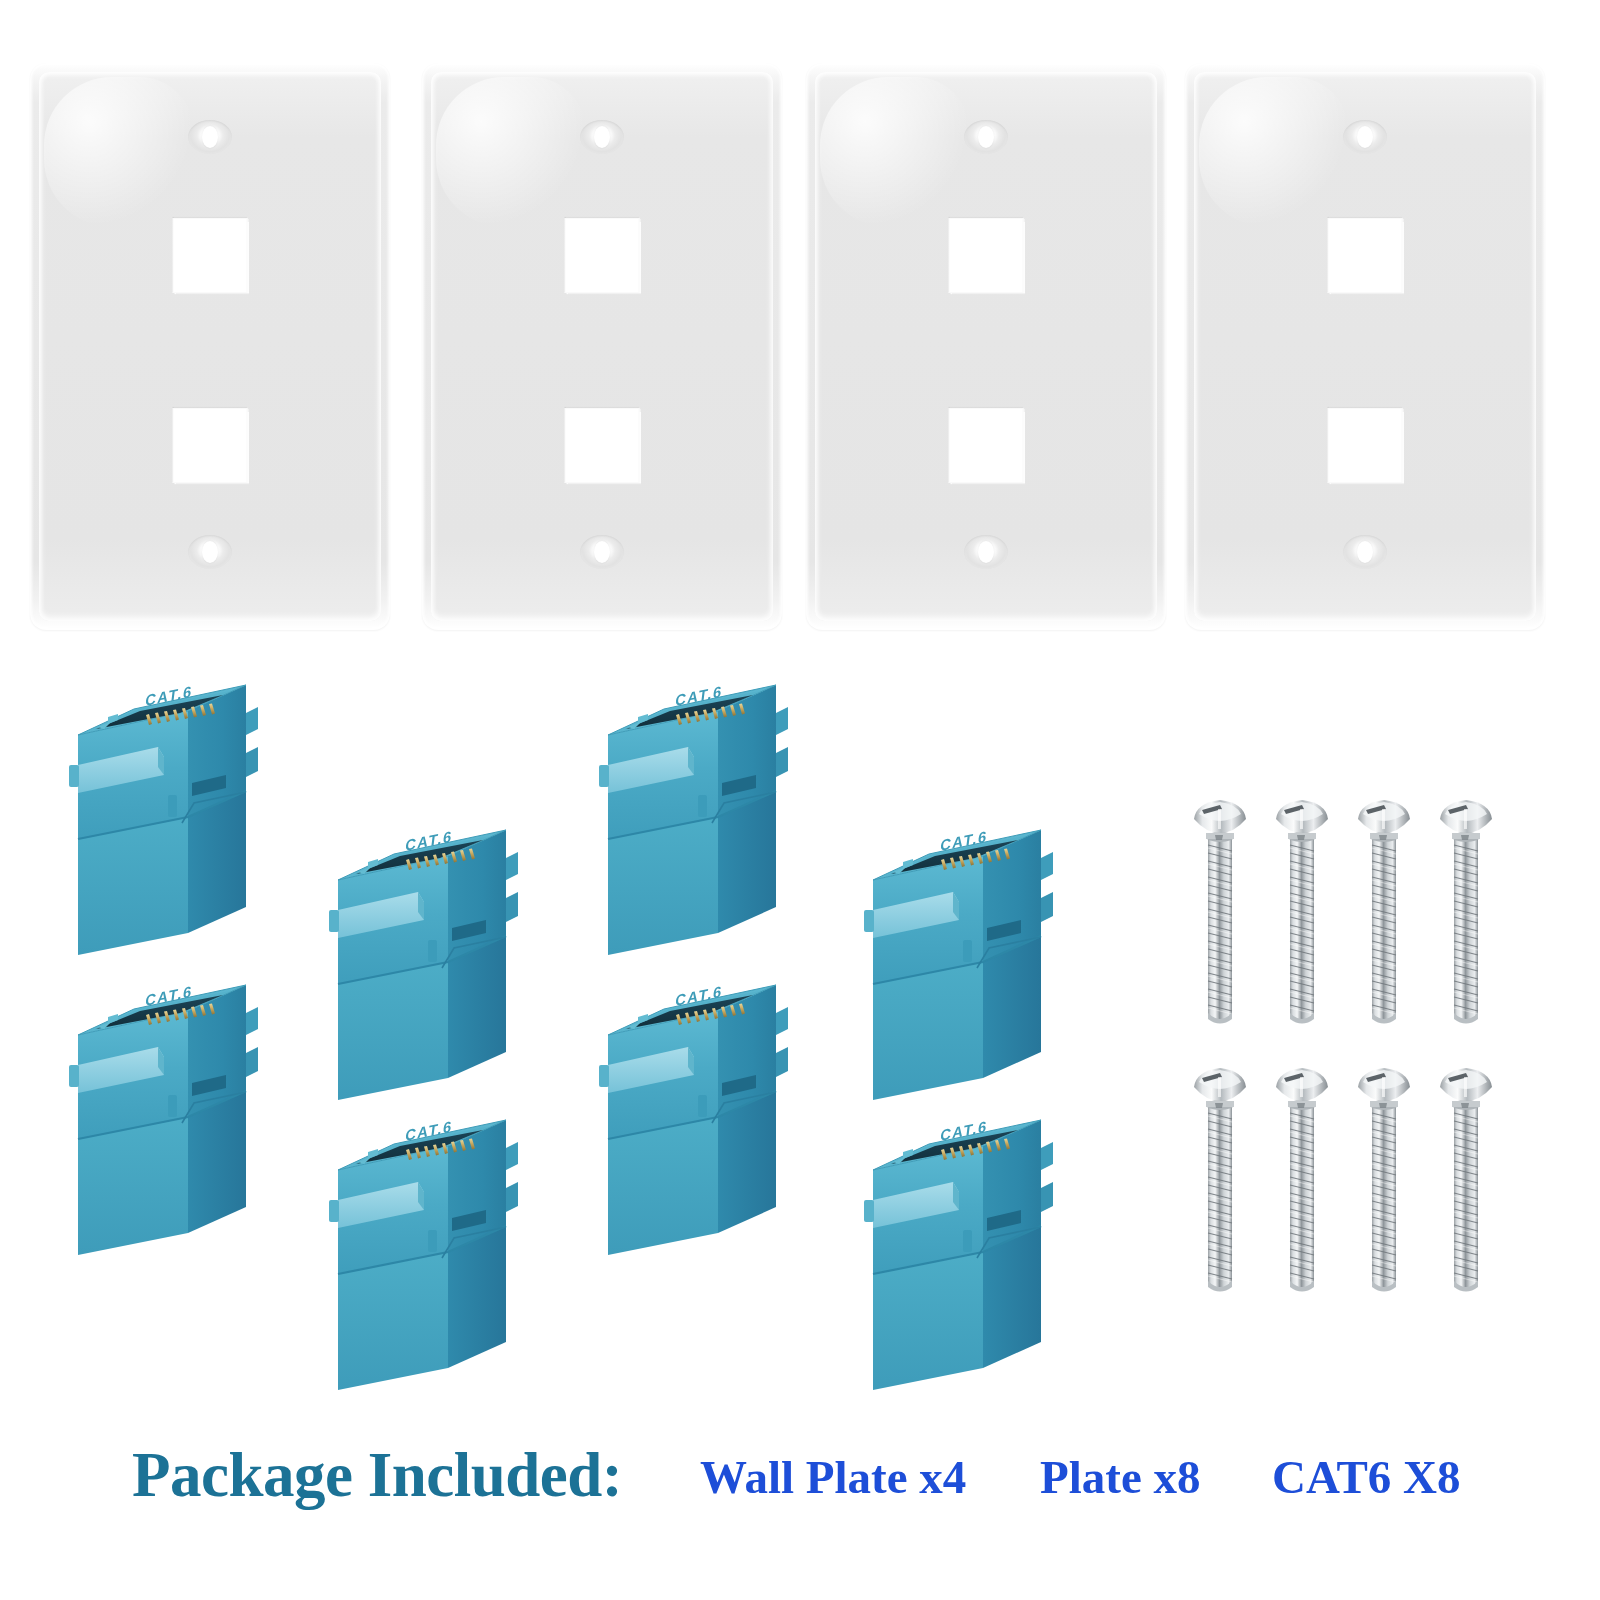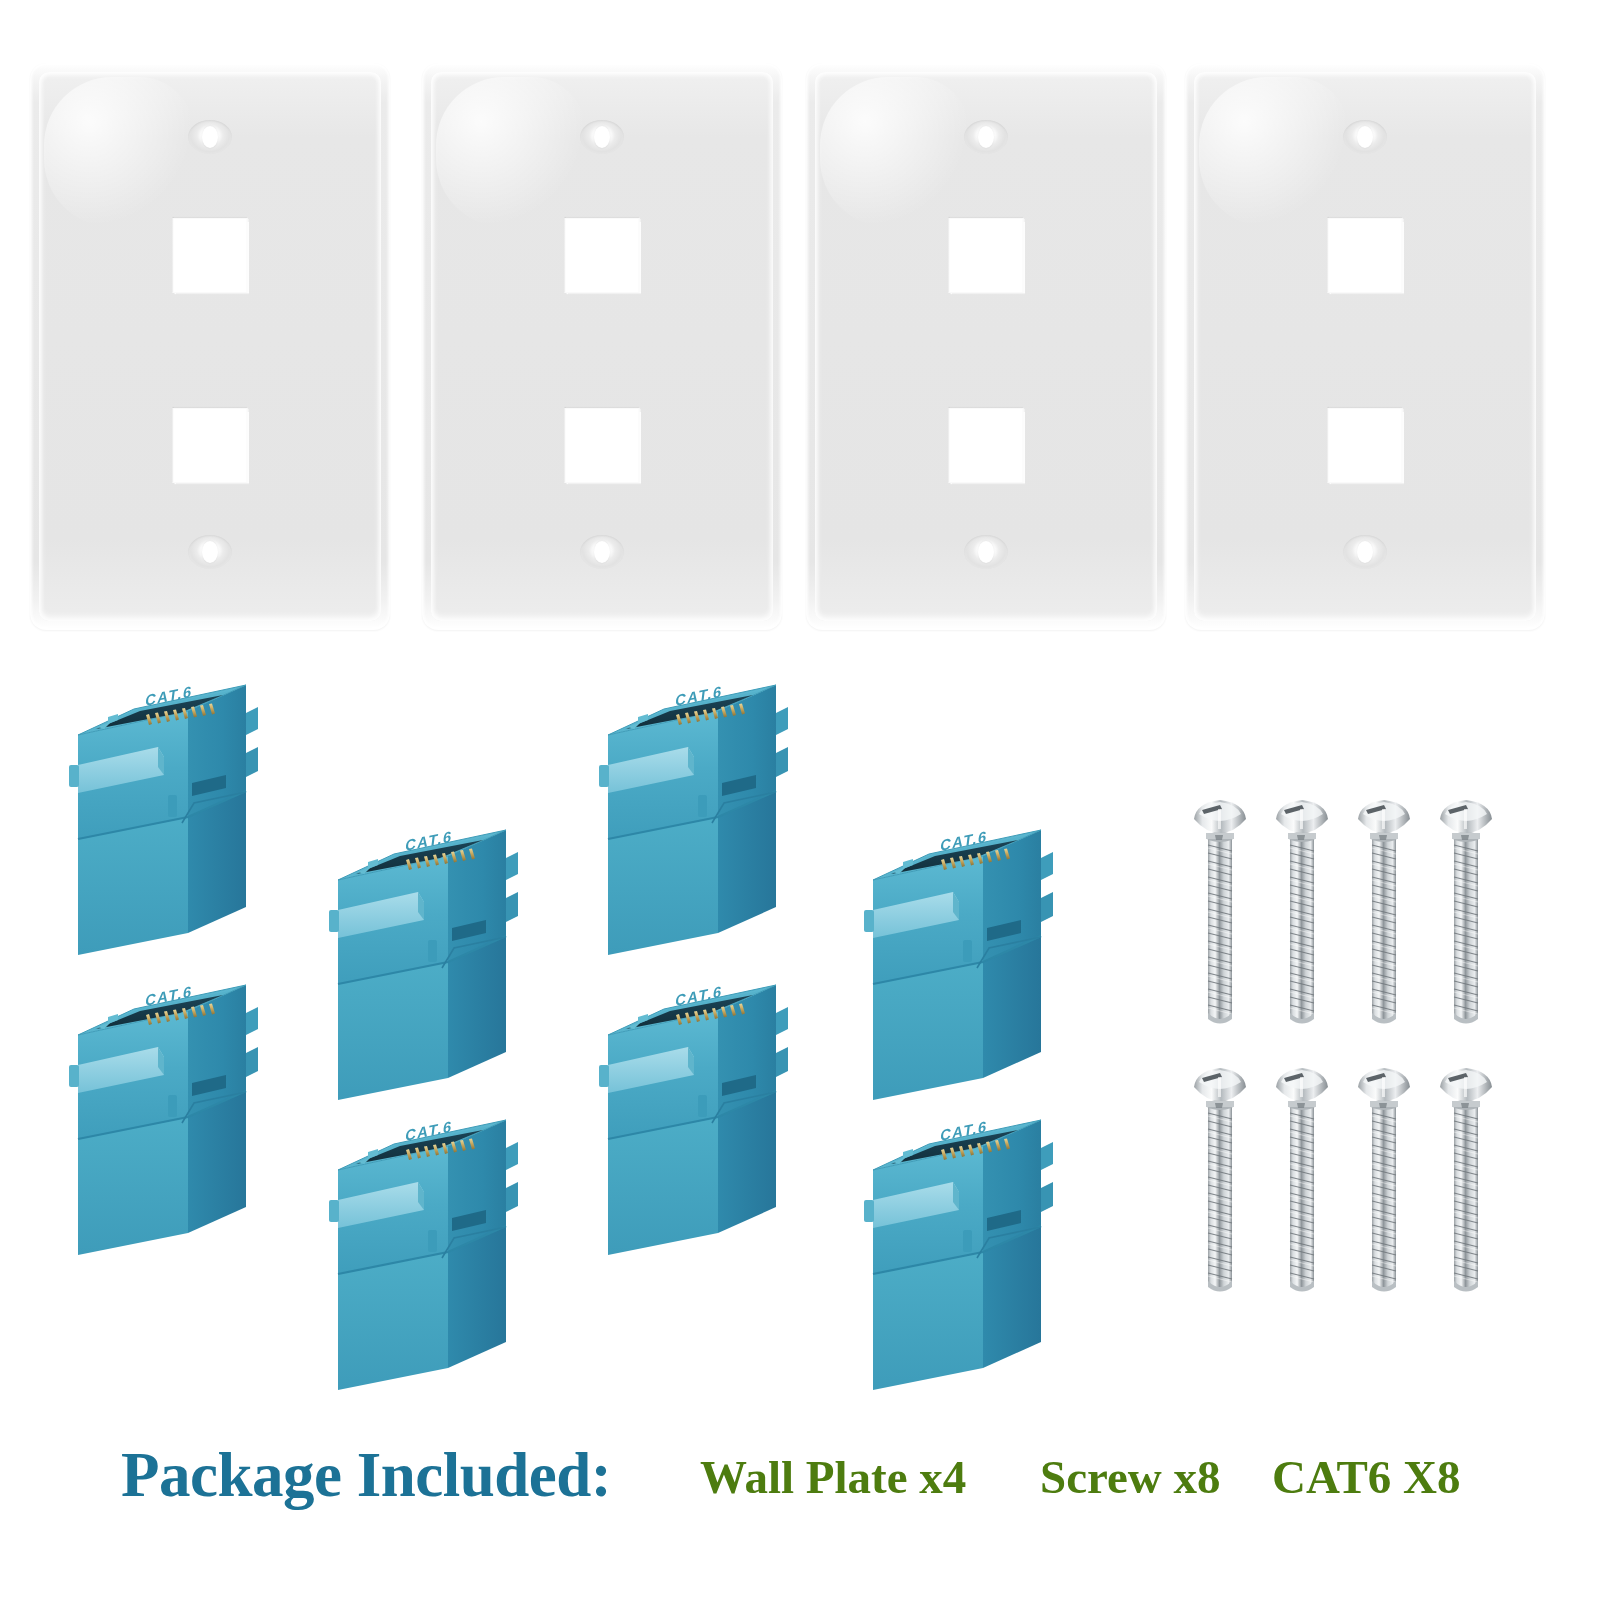--- a/index.html
+++ b/index.html
@@ -75,32 +75,32 @@
   .jack{position:absolute;width:200px;height:310px;}
   .jack svg{display:block;width:200px;height:310px;}
 
   
   .screw{position:absolute;width:60px;height:250px;}
   .screw svg{display:block;width:60px;height:250px;}
 
   
   .caption{position:absolute;left:0;top:1437px;width:1600px;height:90px;}
   .cap-main{
-    position:absolute;left:121px;top:0;
+    position:absolute;left:132px;top:0;
     font-size:63px;line-height:76px;
     color:#1C7296;
     font-family:"Liberation Serif", serif;
     font-weight:700;
     letter-spacing:-0.5px;
     white-space:nowrap;
   }
   .cap-item{
     position:absolute;top:11px;
     font-size:47px;line-height:58px;
-    color:#4d7c0f;
+    color:#1d4ed8;
     font-family:"Liberation Serif", serif;
     font-weight:700;
     white-space:nowrap;
   }
   .cap-item.i1{left:700px;}
   .cap-item.i2{left:1040px;}
   .cap-item.i3{left:1272px;text-align:right;}
 </style>
 </head>
 <body>
@@ -408,17 +408,17 @@
     </div>
   <div class="screw" style="left:1436px;top:1053px;">
       <svg viewBox="0 0 60 250">
         <use href="#screw-one"></use>
       </svg>
     </div>
 
   <div class="caption">
     <div class="cap-main">Package Included:</div>
     <div class="cap-item i1">Wall Plate x4</div>
-    <div class="cap-item i2">Screw x8</div>
+    <div class="cap-item i2">Plate x8</div>
     <div class="cap-item i3">CAT6 X8</div>
   </div>
 
 </div>
 
 </body></html>

